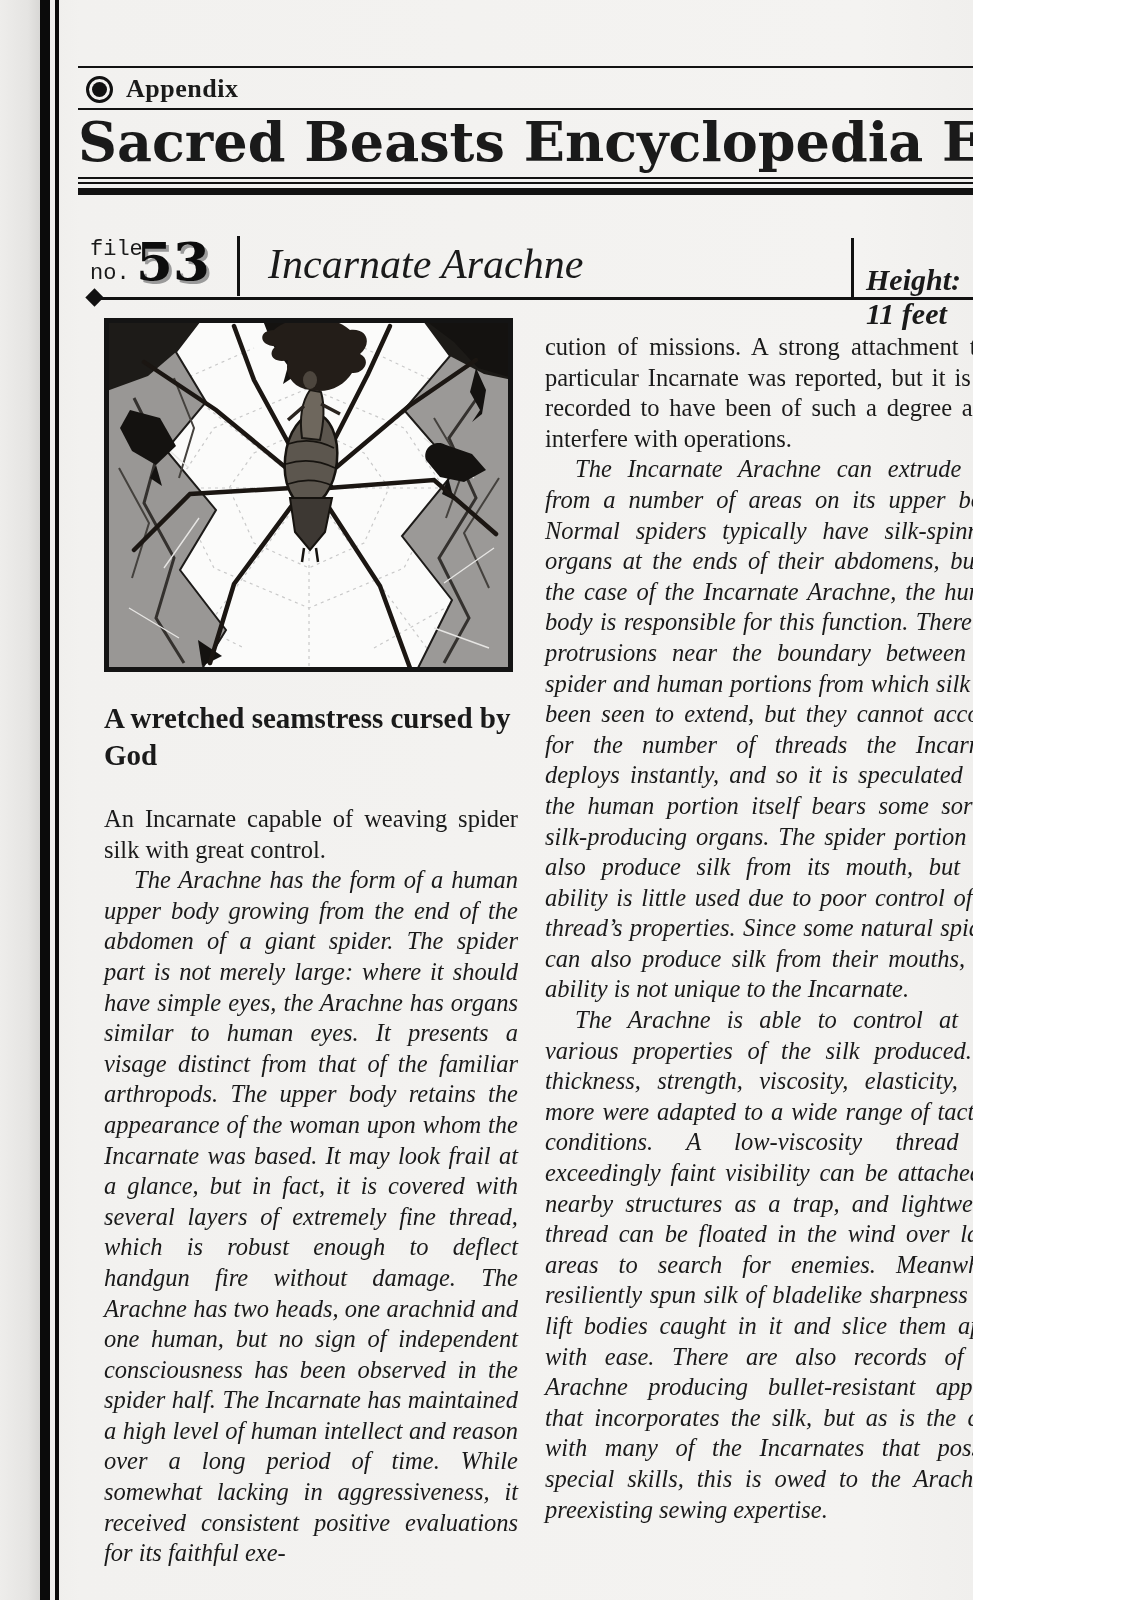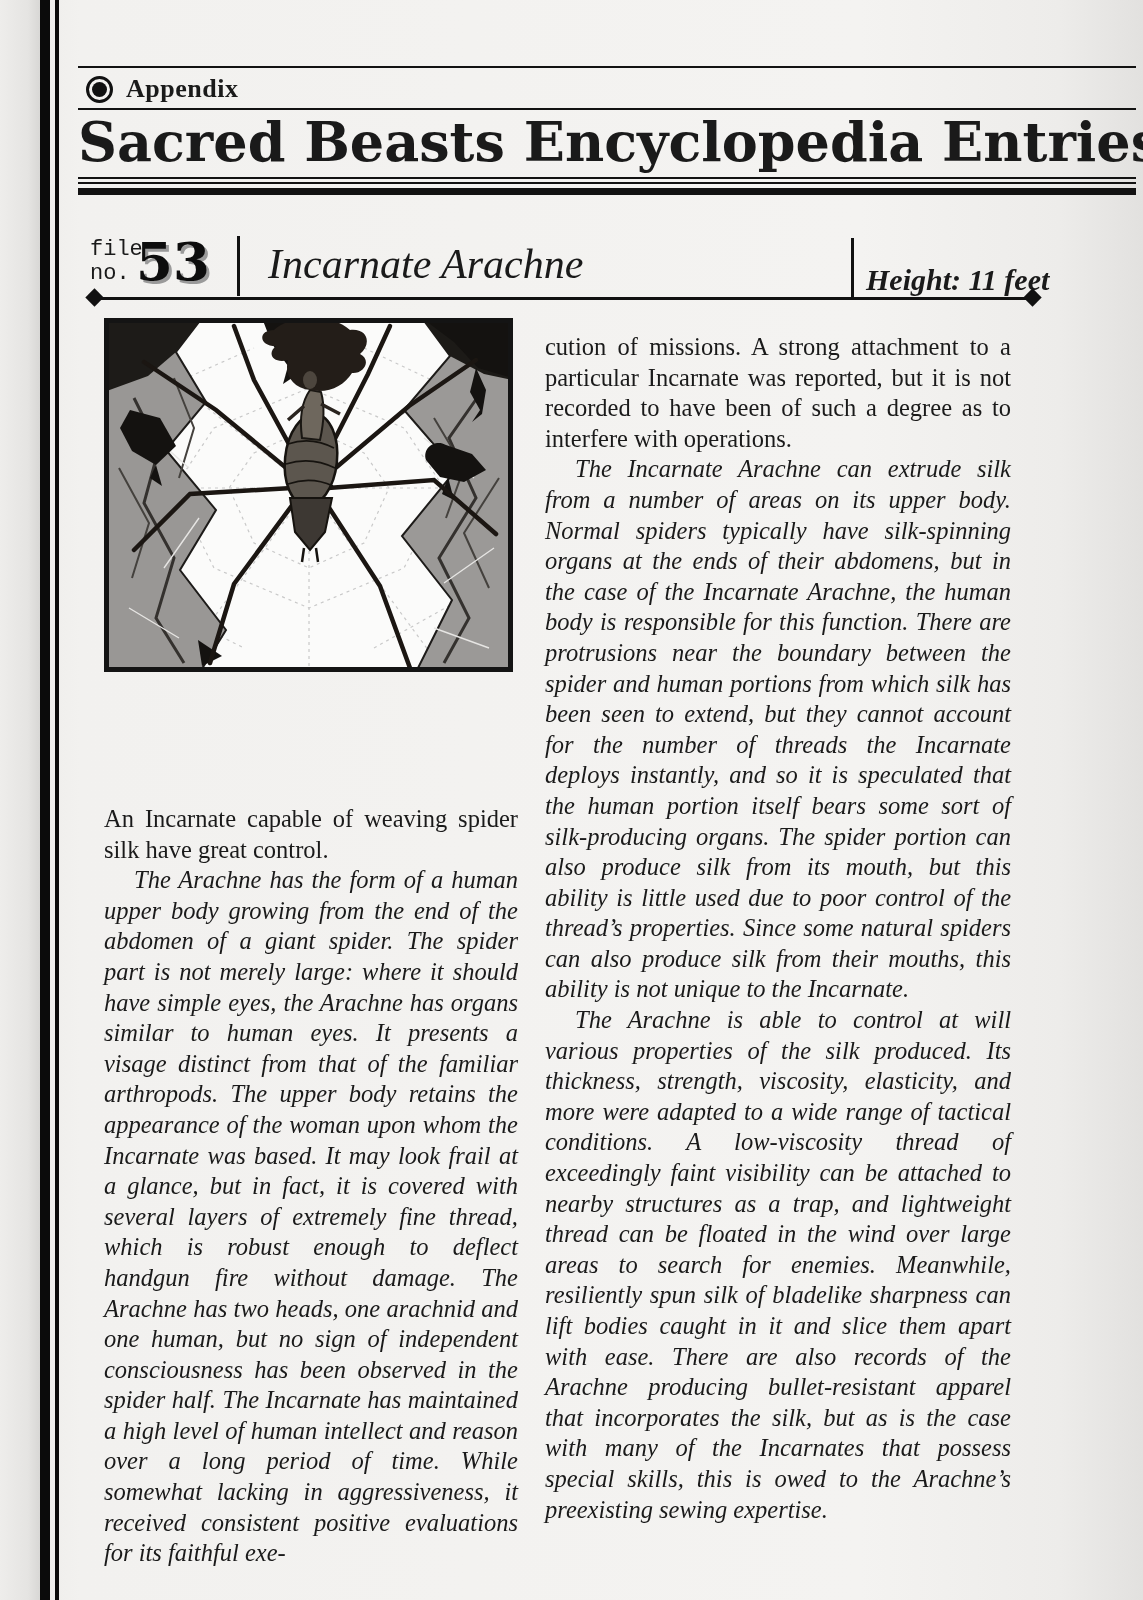--- a/index.html
+++ b/index.html
@@ -1,17 +1,17 @@
 <!DOCTYPE html>
 <html><head>
 <meta charset="utf-8">
 <style>
   html,body { margin:0; padding:0; background:#ffffff; }
   .page {
-    position:relative; width:1143px; height:1600px; overflow:hidden;
+    position:relative; width:973px; height:1600px; overflow:hidden;
     background:linear-gradient(90deg,#ebeae8 0px,#f2f1ef 80px,#f4f3f1 860px,#edecea 1060px,#e2e1df 1143px);
     font-family:"Liberation Serif", serif; color:#1a1a1a;
   }
   .gutter { position:absolute; left:0; top:0; width:40px; height:100%;
     background:linear-gradient(90deg,#eeedeb,#e5e4e2 70%,#d8d7d5 100%); }
   .bar-thick { position:absolute; left:40px; top:0; width:10px; height:100%; background:#0b0b0b; }
   .bar-thin  { position:absolute; left:55px; top:0; width:4px;  height:100%; background:#0b0b0b; }
   .rule { position:absolute; background:#121212; }
 
   .appendix-row { position:absolute; left:86px; top:74px; display:flex; align-items:center; gap:13px; }
@@ -146,22 +146,23 @@
         <path d="M200,230 L198,244 M212,230 L214,244" stroke="#16130f" stroke-width="2.5" fill="none"></path>
         <path d="M198,120 C195,98 199,82 206,72 L217,74 C221,88 220,104 216,122 Z" fill="#6e675d" stroke="#1a1713" stroke-width="2"></path>
         <path d="M200,88 L184,102 M217,86 L236,96" stroke="#2a241f" stroke-width="3.5" fill="none"></path>
         <path d="M206,72 C188,70 180,56 184,42 C170,46 162,36 172,28 C154,28 154,12 170,12 C184,-2 226,-6 246,12 C264,10 268,26 256,36 C268,42 260,56 248,55 C240,68 224,76 206,72 Z" fill="#231d18"></path>
         <ellipse cx="206" cy="62" rx="7" ry="9" fill="#4d463e"></ellipse>
       </g>
       <rect x="2.5" y="2.5" width="404" height="349" fill="none" stroke="#141414" stroke-width="5"></rect>
     </svg>
   </div>
 
+  <div class="heading">A wretched seamstress cursed by God</div>
   <div class="body-col body-left">
-      <p class="para">An Incarnate capable of weaving spider silk have great control.</p>
+      <p class="para">An Incarnate capable of weaving spider silk with great control.</p>
       <p class="para indent">The Arachne has the form of a human upper body growing from the end of the abdomen of a giant spider. The spider part is not merely large: where it should have simple eyes, the Arachne has organs similar to human eyes. It presents a visage distinct from that of the familiar arthropods. The upper body retains the appearance of the woman upon whom the Incarnate was based. It may look frail at a glance, but in fact, it is covered with several layers of extremely fine thread, which is robust enough to deflect handgun fire without damage. The Arachne has two heads, one arachnid and one human, but no sign of independent consciousness has been observed in the spider half. The Incarnate has maintained a high level of human intellect and reason over a long period of time. While somewhat lacking in aggressiveness, it received consistent positive evaluations for its faithful exe-</p>
     </div>
   <div class="body-col body-right">
       <p class="para">cution of missions. A strong attachment to a particular Incarnate was reported, but it is not recorded to have been of such a degree as to interfere with operations.</p>
       <p class="para indent">The Incarnate Arachne can extrude silk from a number of areas on its upper body. Normal spiders typically have silk-spinning organs at the ends of their abdomens, but in the case of the Incarnate Arachne, the human body is responsible for this function. There are protrusions near the boundary between the spider and human portions from which silk has been seen to extend, but they cannot account for the number of threads the Incarnate deploys instantly, and so it is speculated that the human portion itself bears some sort of silk-producing organs. The spider portion can also produce silk from its mouth, but this ability is little used due to poor control of the thread’s properties. Since some natural spiders can also produce silk from their mouths, this ability is not unique to the Incarnate.</p>
       <p class="para indent">The Arachne is able to control at will various properties of the silk produced. Its thickness, strength, viscosity, elasticity, and more were adapted to a wide range of tactical conditions. A low-viscosity thread of exceedingly faint visibility can be attached to nearby structures as a trap, and lightweight thread can be floated in the wind over large areas to search for enemies. Meanwhile, resiliently spun silk of bladelike sharpness can lift bodies caught in it and slice them apart with ease. There are also records of the Arachne producing bullet-resistant apparel that incorporates the silk, but as is the case with many of the Incarnates that possess special skills, this is owed to the Arachne’s preexisting sewing expertise.</p>
     </div>
 </div>
 
 </body></html>

